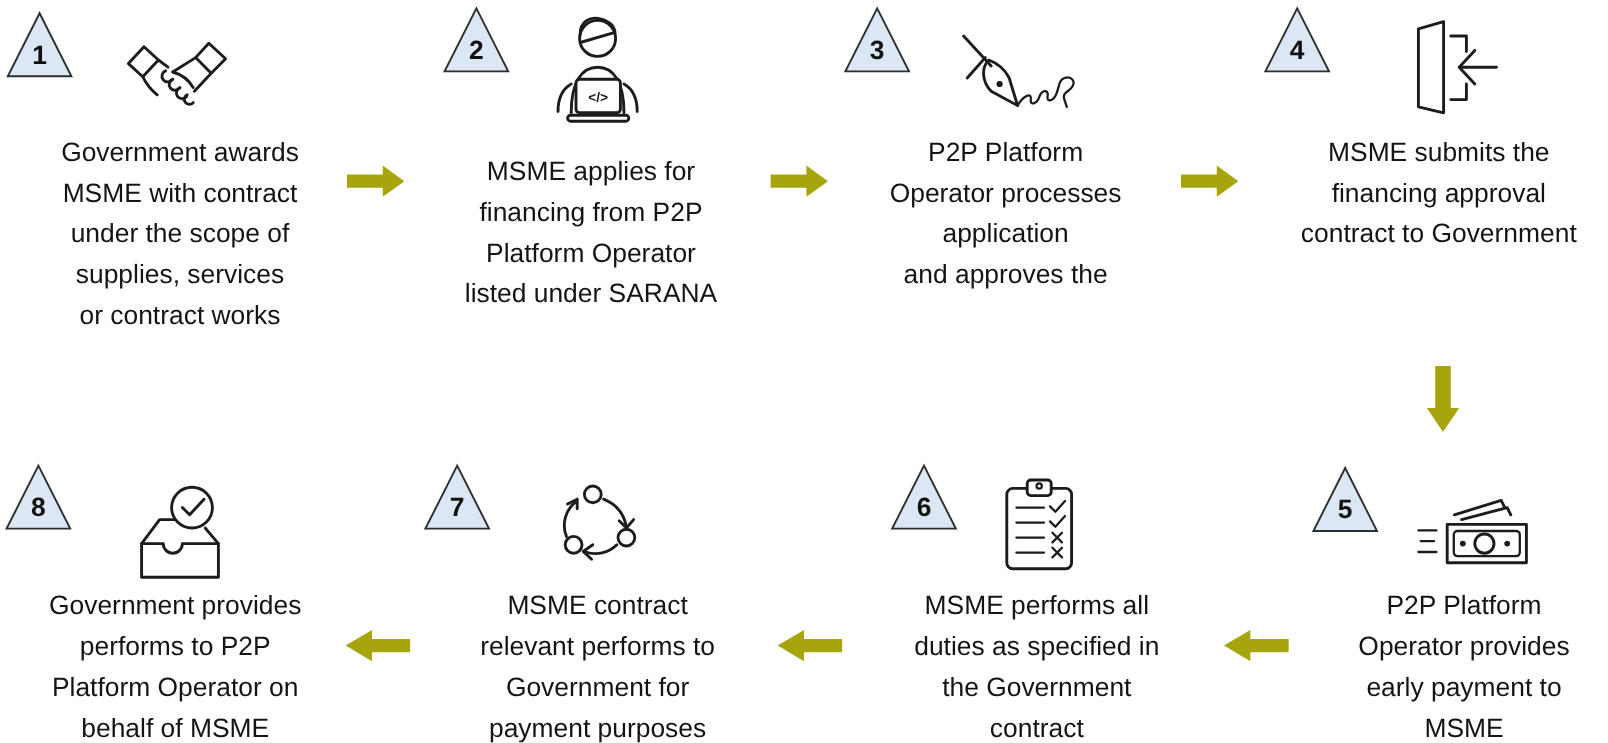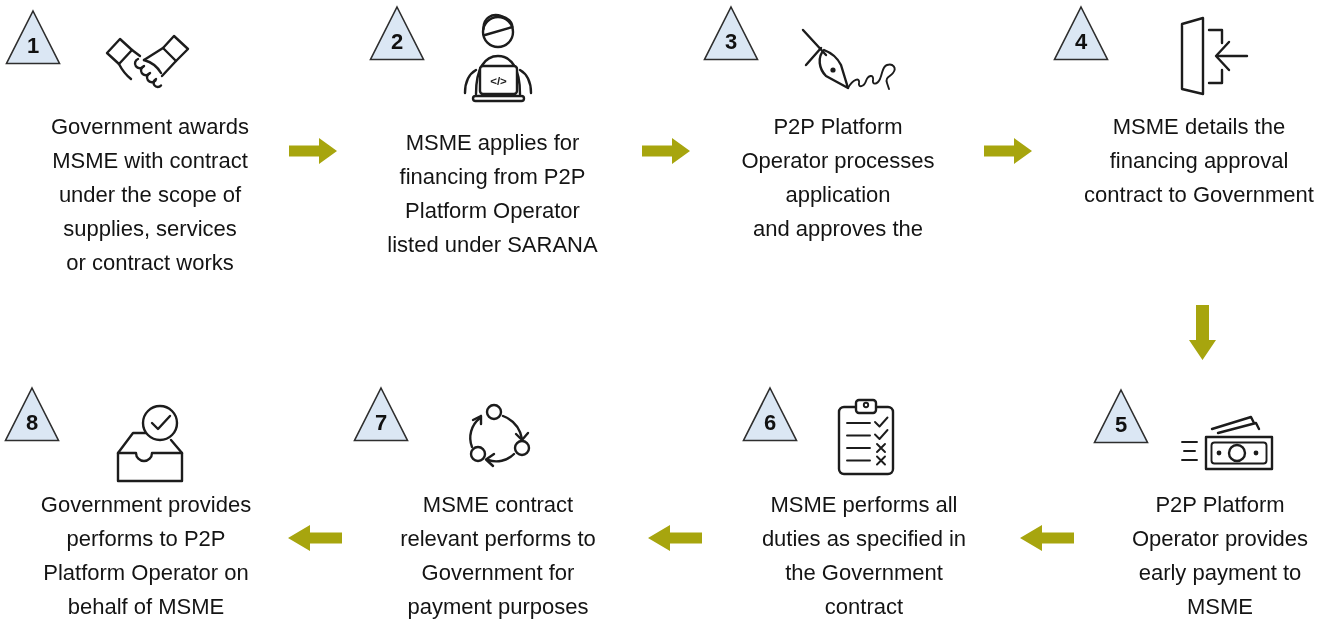--- a/index.html
+++ b/index.html
@@ -132,21 +132,21 @@
       <span class="num">4</span>
     </div>
     <svg class="icon" style="left:1165px;top:10px" width="100" height="100" viewBox="0 0 100 100">
       <polygon points="17,14 38,8 38,84 17,79"></polygon>
       <path d="M44,20 L57,20 L57,33"></path>
       <path d="M57,60 L57,73 L44,73"></path>
       <path d="M82,46 L52,46"></path>
       <path d="M64,32 L51,46 L64,60"></path>
     </svg>
     <div class="step-text" style="left:1058px;top:110px;width:282px">
-      <span>MSME details the</span>
+      <span>MSME submits the</span>
       <span>financing approval</span>
       <span>contract to Government</span>
     </div>
   </div>
 
   <svg class="arrow" style="left:1189px;top:305px" width="27" height="55" viewBox="0 0 27 55">
     <polygon points="7,0 20,0 20,35 27,35 13.5,55 0,35 7,35"></polygon>
   </svg>
 
   <div class="step">

